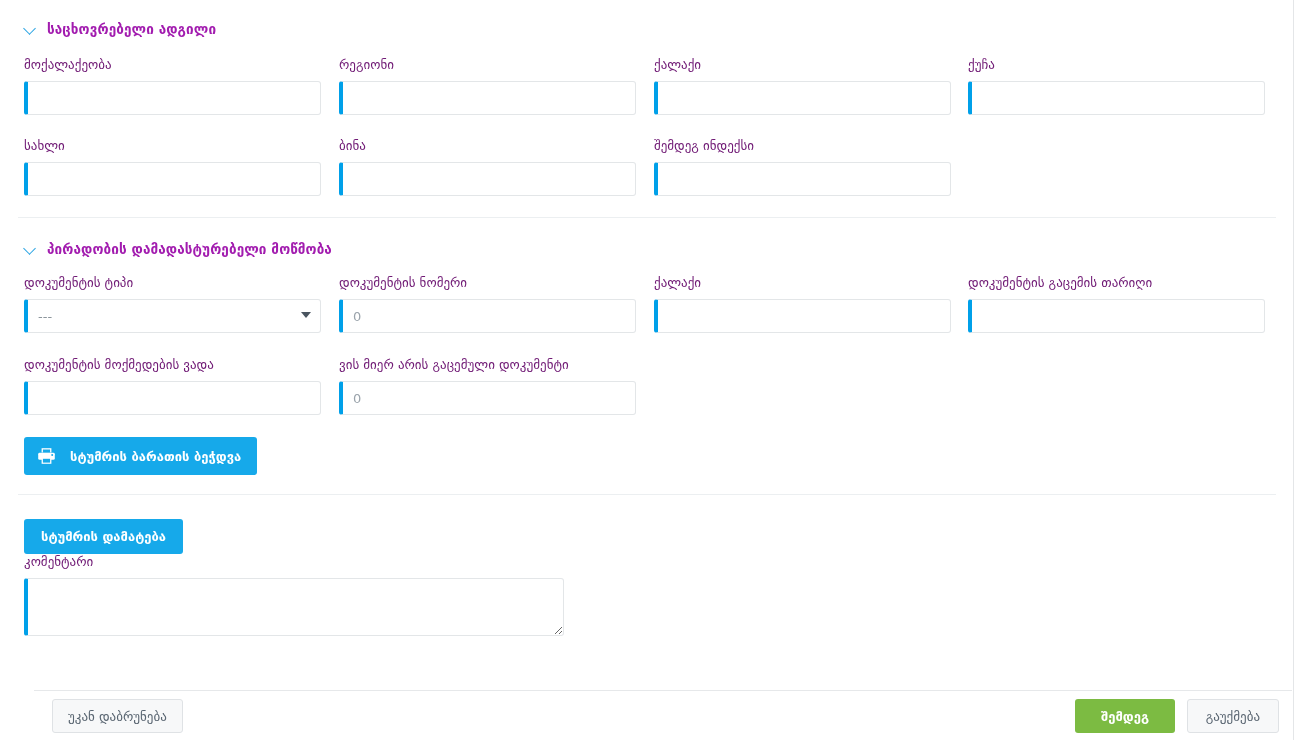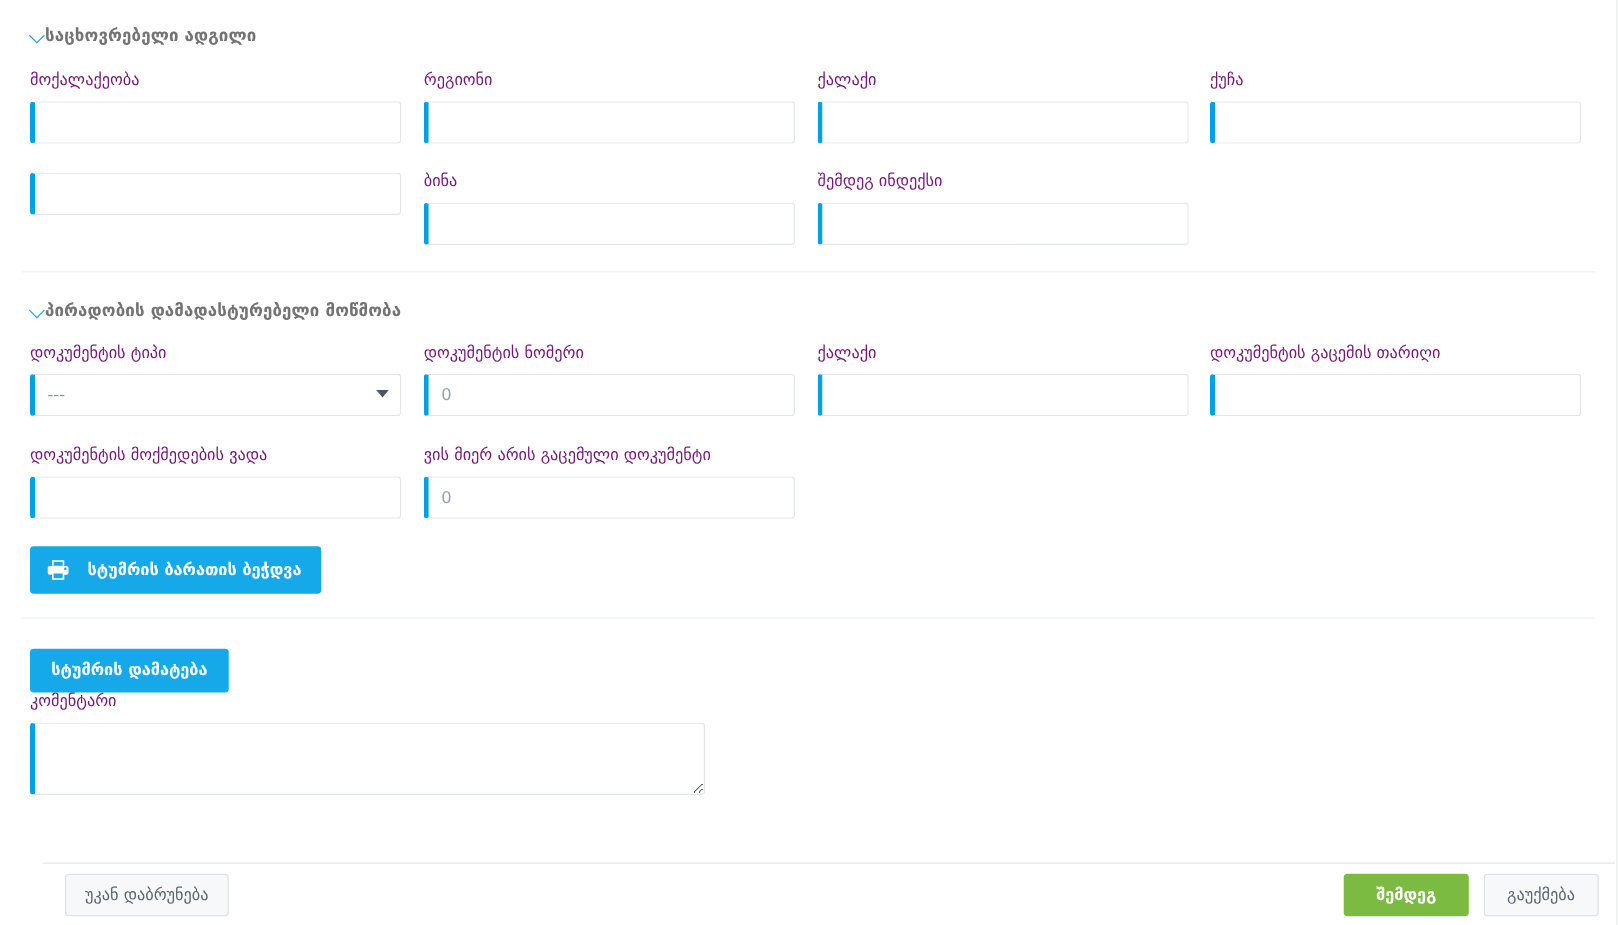--- a/index.html
+++ b/index.html
@@ -27,21 +27,22 @@
     left: 0; top: 0; right: 1px;
     height: 690px;
     padding: 0;
   }
 
   
   .section-head {
     position: absolute;
     display: flex;
     align-items: center;
-    color: #737373;
+    gap: 11px;
+    color: #a21caf;
     font-size: 13.5px;
     font-weight: bold;
     letter-spacing: .1px;
     white-space: nowrap;
   }
   .chev {
     display: inline-block;
     width: 12px;
     height: 12px;
     position: relative;
@@ -212,20 +213,21 @@
       <label class="field-label">ქალაქი</label>
       <input class="ctl" type="text" value="" style="">
     </div>
 
     <div class="field" style="left:968px; top:57px; width:297px;">
       <label class="field-label">ქუჩა</label>
       <input class="ctl" type="text" value="" style="">
     </div>
 
     <div class="field" style="left:24px; top:138px; width:297px;">
+      <label class="field-label">სახლი</label>
       <input class="ctl" type="text" value="" style="">
     </div>
 
     <div class="field" style="left:339px; top:138px; width:297px;">
       <label class="field-label">ბინა</label>
       <input class="ctl" type="text" value="" style="">
     </div>
 
     <div class="field" style="left:654px; top:138px; width:297px;">
       <label class="field-label">შემდეგ ინდექსი</label>

